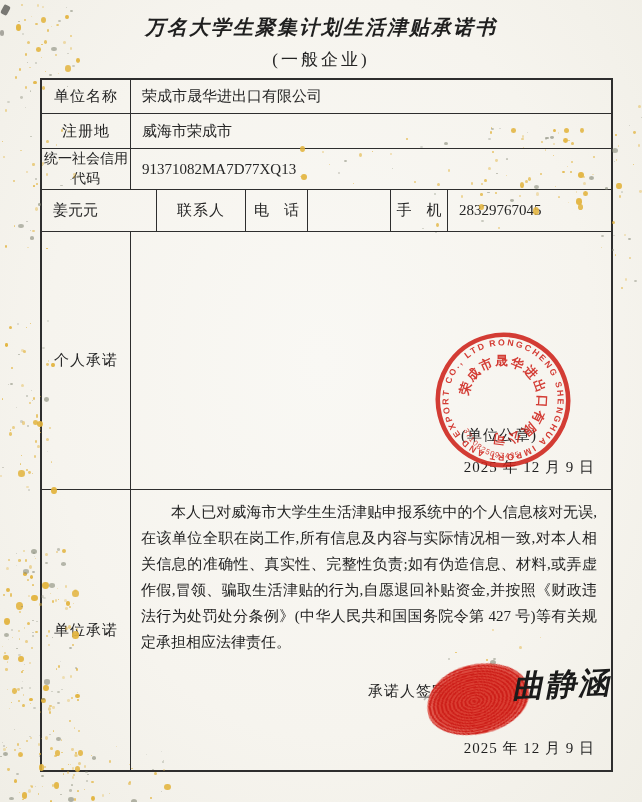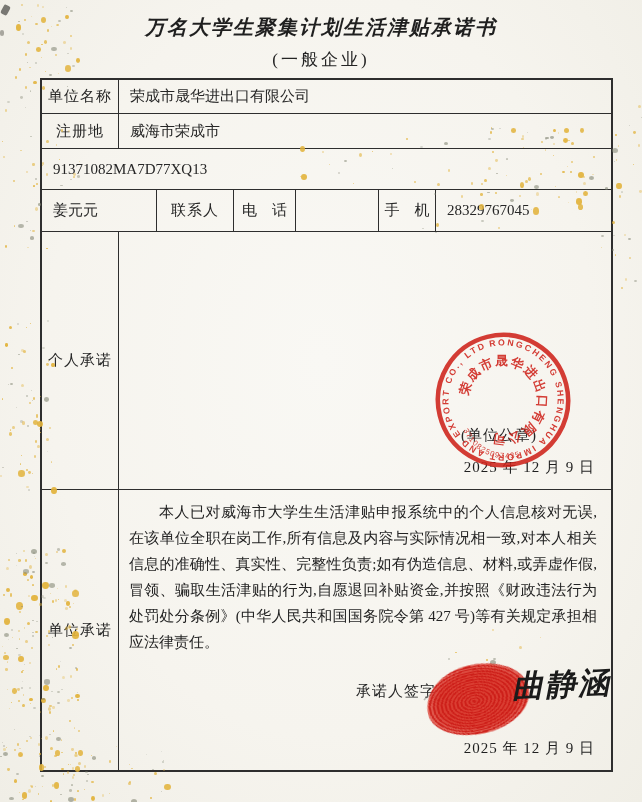--- a/index.html
+++ b/index.html
@@ -33,21 +33,21 @@
     position:absolute;left:40px;top:78px;width:573px;height:694px;
     border:2px solid #2e2e2e;box-sizing:border-box;z-index:2;
     font-size:15px;
   }
   .row{display:flex;border-bottom:1.5px solid #2e2e2e;box-sizing:border-box;}
   .row:last-child{border-bottom:none;}
   .r1{height:34px;} .r2{height:35px;} .r3{height:41px;} .r4{height:42px;}
   .r5{height:258px;} .r6{height:280px;}
   .cell{box-sizing:border-box;display:flex;align-items:center;}
   .cell.lab{
-    width:77px;flex:none;justify-content:center;text-align:center;
+    width:89px;flex:none;justify-content:center;text-align:center;
     border-right:1.5px solid #2e2e2e;letter-spacing:1px;
   }
   .cell.lab.small{font-size:14px;letter-spacing:0;line-height:1.45;padding:0 2px;}
   .cell.val{flex:1;padding-left:11px;}
   .cell.sub{border-right:1.5px solid #2e2e2e;}
   .w-name{width:115px;flex:none;padding-left:11px;}
   .w-tlab{width:62px;flex:none;justify-content:center;}
   .w-tval{width:83px;flex:none;}
   .w-mlab{width:57px;flex:none;justify-content:center;}
   .w-mval{flex:1;padding-left:11px;border-right:none;}
@@ -596,20 +596,21 @@
   <div class="form-table">
     <div class="row r1">
       <div class="cell lab">单位名称</div>
       <div class="cell val">荣成市晟华进出口有限公司</div>
     </div>
     <div class="row r2">
       <div class="cell lab">注册地</div>
       <div class="cell val">威海市荣成市</div>
     </div>
     <div class="row r3">
+      <div class="cell lab small">统一社会信用代码</div>
       <div class="cell val">91371082MA7D77XQ13</div>
     </div>
     <div class="row r4">
       <div class="cell sub w-name">姜元元</div>
       <div class="cell lab">联系人</div>
       <div class="cell sub w-tlab">电　话</div>
       <div class="cell sub w-tval"></div>
       <div class="cell sub w-mlab">手　机</div>
       <div class="cell w-mval">28329767045</div>
     </div>

